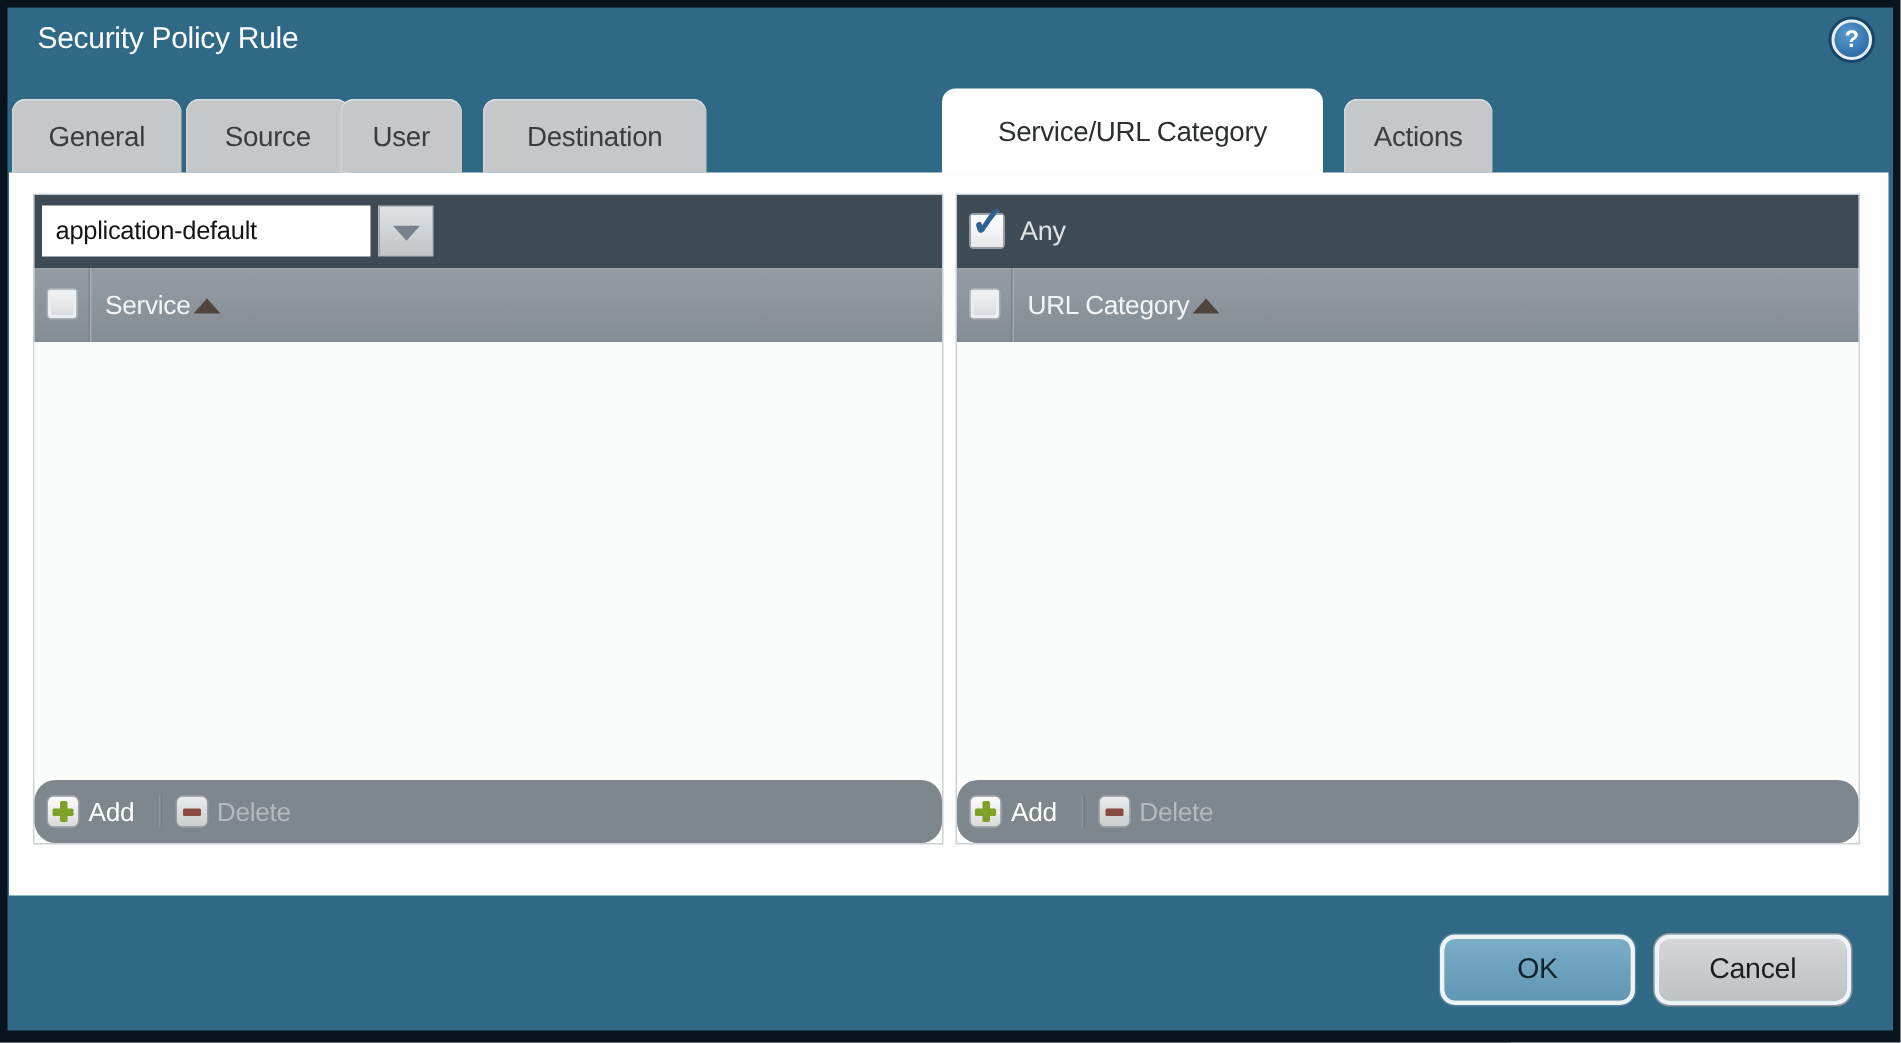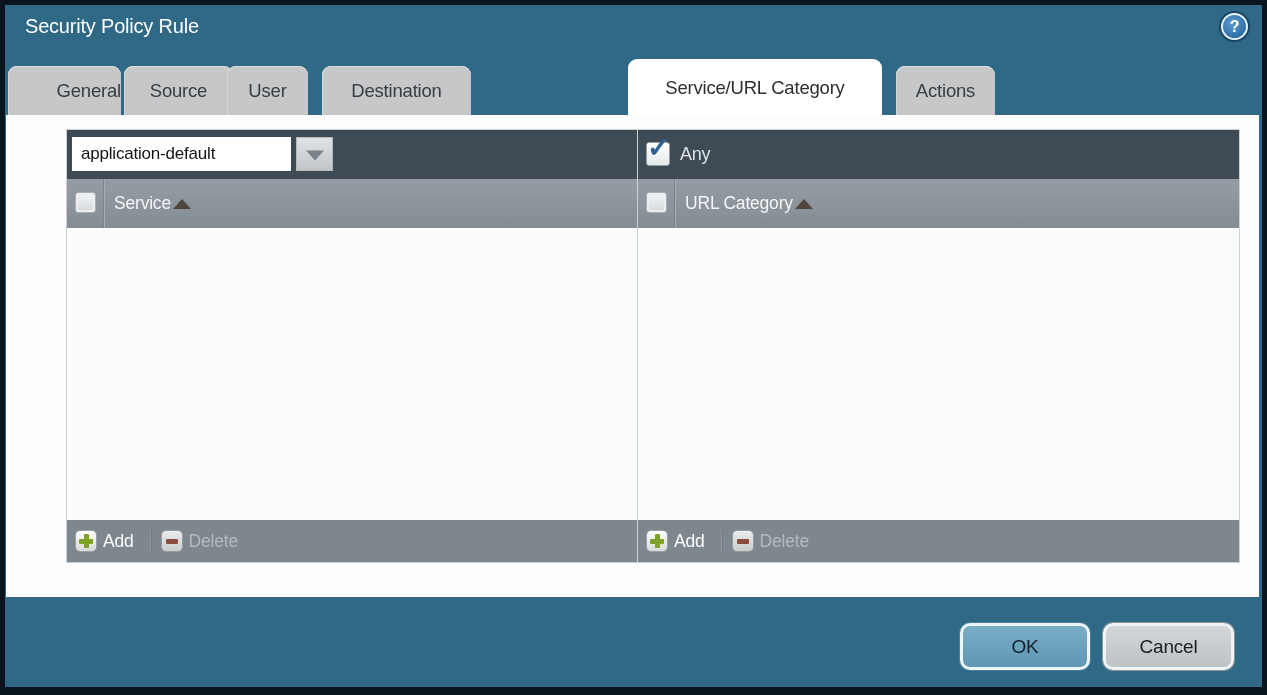--- a/index.html
+++ b/index.html
@@ -13,42 +13,42 @@
   .help-badge { position:absolute; left:1221px; top:13px; width:27px; height:27px; border-radius:50%;
     background:radial-gradient(circle at 40% 35%, #5b9bd0, #1f5e97);
     border:2px solid #e8f0f7; box-shadow:0 0 0 2px rgba(18,56,92,.75);
     color:#fff; font-weight:bold; font-size:16px; display:flex; align-items:center; justify-content:center; cursor:pointer; }
 
   
   .tab { position:absolute; top:66px; height:49px; background:#c5c7c9; border-radius:9px 9px 0 0;
     display:flex; align-items:center; justify-content:center; font-size:18.5px; color:#3a3d40;
     box-shadow:inset 0 1px 0 #dcdedf, inset 1px 0 0 #d3d5d6; cursor:pointer; z-index:1; }
   .tab.active { top:59px; height:57px; background:#ffffff; color:#2c2f32; z-index:3; box-shadow:none; }
-  #tab-general { left:8px;  width:113px;justify-content:flex-end; }
+  #tab-general { left:8px;  width:113px; }
   #tab-source  { left:124px; width:109px; }
   #tab-user    { left:227px; width:81px; }
   #tab-destination { left:322px; width:149px; }
   #tab-application { left:475px; width:149px; }
   #tab-service-url { left:628px; width:254px; }
   #tab-actions { left:896px; width:99px; }
   #tab-usage   { left:1003px; width:93px; }
 
   
   .content-sheet { position:absolute; left:6px; top:115px; width:1253px; height:482px; background:#fdfdfd; z-index:2; }
 
   
   .panel { position:absolute; top:129px; height:434px; display:flex; flex-direction:column;
     border:1px solid #ccd1d5; z-index:3; }
-  #service-panel { left:22px; width:607px;margin-left:44px; }
+  #service-panel { left:22px; width:607px; }
   #url-panel { left:637px; width:603px; }
 
   .panel-header { flex:0 0 49px; background:#3e4a54; position:relative; }
   .table-header { flex:0 0 49px; background:linear-gradient(#959ca3,#858d94); position:relative; }
   .panel-body { flex:1 1 auto; background:#fafbfb; }
-  .panel-toolbar { flex:0 0 42px; background:#7e868e; display:flex; align-items:center; padding-left:8px; }
+  .panel-toolbar { flex:0 0 42px; background:#7e868e; display:flex; align-items:center; padding-left:8px;border-radius:14px; }
 
   
   .dd-value { position:absolute; left:5px; top:7px; width:219px; height:34px; background:#ffffff;
     font-size:17px; line-height:33px; padding-left:9px; color:#141414; cursor:pointer; white-space:nowrap; overflow:hidden; }
   .dd-btn { position:absolute; left:229px; top:7px; width:37px; height:34px;
     background:linear-gradient(#e0e3e5,#c2c5c7); border:1px solid #b4b8ba; cursor:pointer; }
   .dd-tri { position:absolute; left:50%; top:50%; transform:translate(-50%,-35%); width:0; height:0;
     border-left:9px solid transparent; border-right:9px solid transparent; border-top:10px solid #79828a; }
 
   

